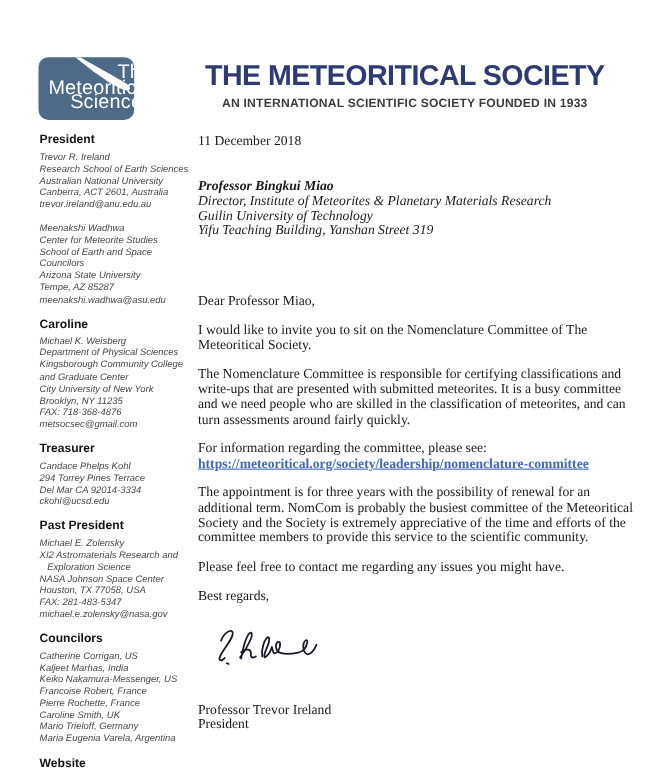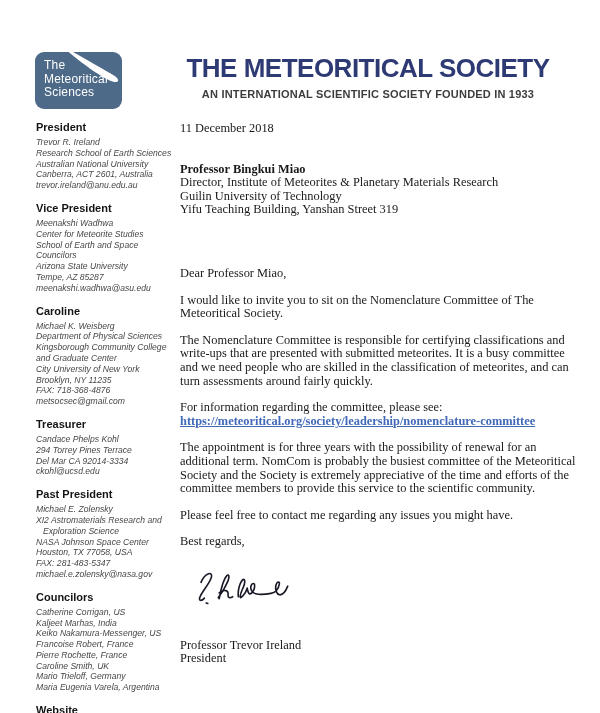--- a/index.html
+++ b/index.html
@@ -8,21 +8,21 @@
     font-family:"Liberation Sans",sans-serif;overflow:hidden;
   }
   
   .logo{
     position:absolute;left:35px;top:52px;width:87px;height:57px;
     background:#4d6a88;border-radius:9px;
   }
   .logo-streak{position:absolute;left:0;top:0;width:87px;height:57px;}
   .logo-text{
     position:absolute;left:9px;top:7px;color:#ffffff;
-    font-size:12px;line-height:13.5px;font-weight:400;letter-spacing:0.2px;
+    font-size:18px;line-height:13.5px;font-weight:400;letter-spacing:0.2px;text-align:right;
   }
   .header-title-block{position:absolute;left:158px;top:53px;width:420px;text-align:center;}
   .header-title{
     margin:0;font-size:26px;font-weight:bold;color:#2e3a73;
     letter-spacing:-0.5px;white-space:nowrap;
   }
   .header-subtitle{
     margin:4px 0 0 0;font-size:11px;font-weight:bold;color:#3c3c3c;
     letter-spacing:0.2px;white-space:nowrap;
   }
@@ -31,21 +31,21 @@
   .side-section{margin-bottom:11px;}
   .side-heading{margin:0 0 4px 0;font-size:11px;font-weight:bold;color:#141414;}
   .side-line{font-size:8.6px;line-height:10.8px;color:#474747;font-style:italic;}
   .side-line.indent{padding-left:7px;}
   
   .main{
     position:absolute;left:180px;top:122px;width:402px;
     font-family:"Liberation Serif",serif;font-size:12.4px;line-height:13.6px;color:#191919;
   }
   .date{margin:0 0 27px 0;}
-  .recipient{margin:0 0 50px 0;}
+  .recipient{margin:0 0 50px 0;font-style:italic;}
   .recipient-name{font-weight:bold;}
   .salutation{margin:0 0 13px 0;}
   .para{margin:0 0 13px 0;}
   .letter-link{color:#4169b8;text-decoration:underline;display:inline-block;font-weight:bold;}
   .valediction{margin:0 0 18px 0;}
   .signature-wrap{height:72px;margin-left:8px;}
   .sig-svg{width:118px;height:46px;}
   .signoff{margin-top:0;}
 </style>
 </head>
@@ -74,21 +74,20 @@
     <div class="side-section">
       <div class="side-heading">President</div>
       <div class="side-line">Trevor R. Ireland</div>
       <div class="side-line">Research School of Earth Sciences</div>
       <div class="side-line">Australian National University</div>
       <div class="side-line">Canberra, ACT 2601, Australia</div>
       <div class="side-line">trevor.ireland@anu.edu.au</div>
     </div>
 
     <div class="side-section">
-      <div class="side-heading">Vice President</div>
       <div class="side-line">Meenakshi Wadhwa</div>
       <div class="side-line">Center for Meteorite Studies</div>
       <div class="side-line">School of Earth and Space</div>
       <div class="side-line">Councilors</div>
       <div class="side-line">Arizona State University</div>
       <div class="side-line">Tempe, AZ 85287</div>
       <div class="side-line">meenakshi.wadhwa@asu.edu</div>
     </div>
 
     <div class="side-section">

